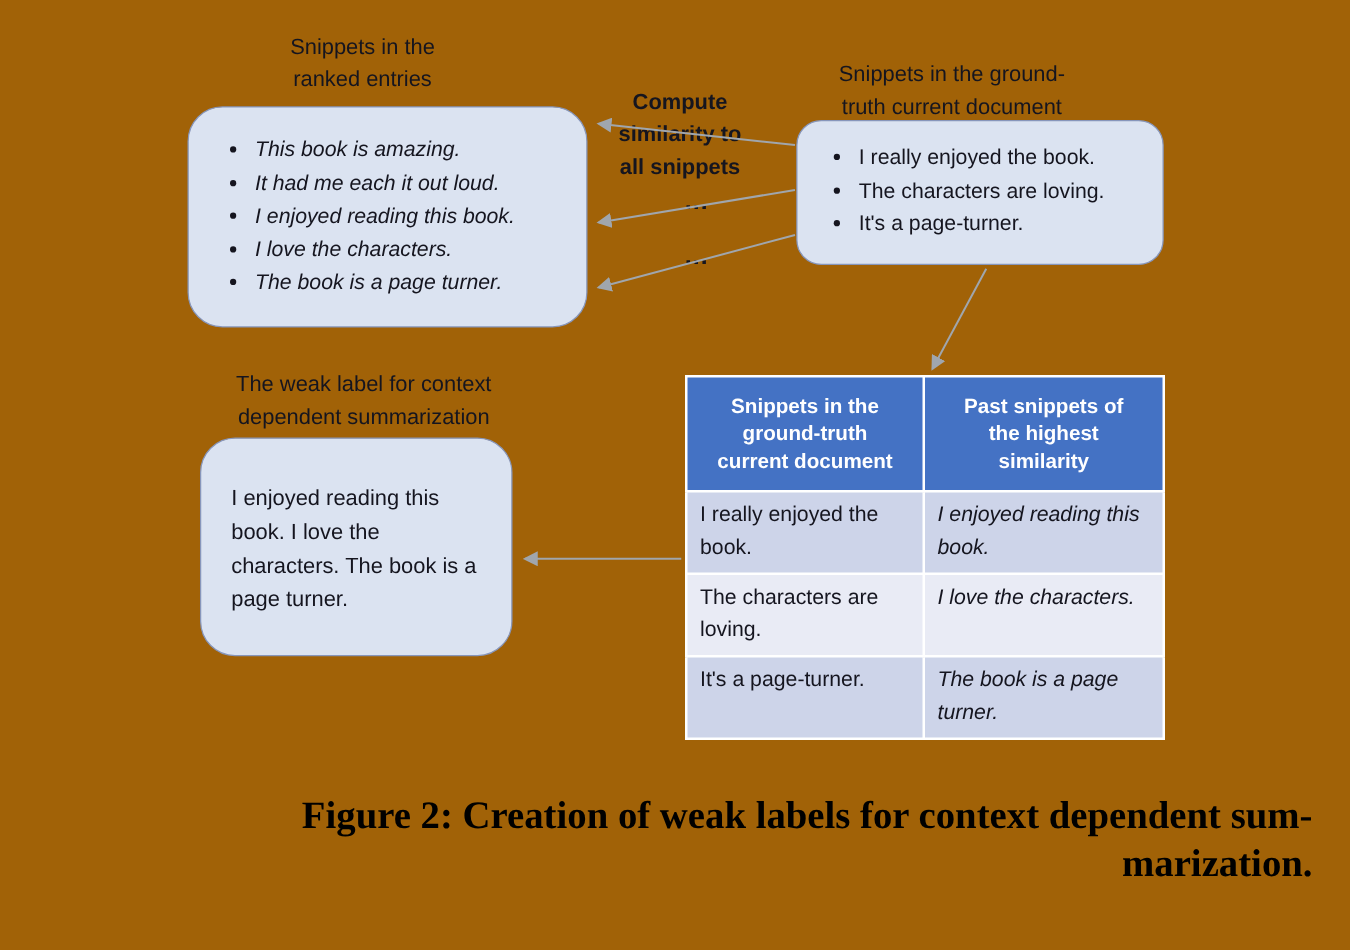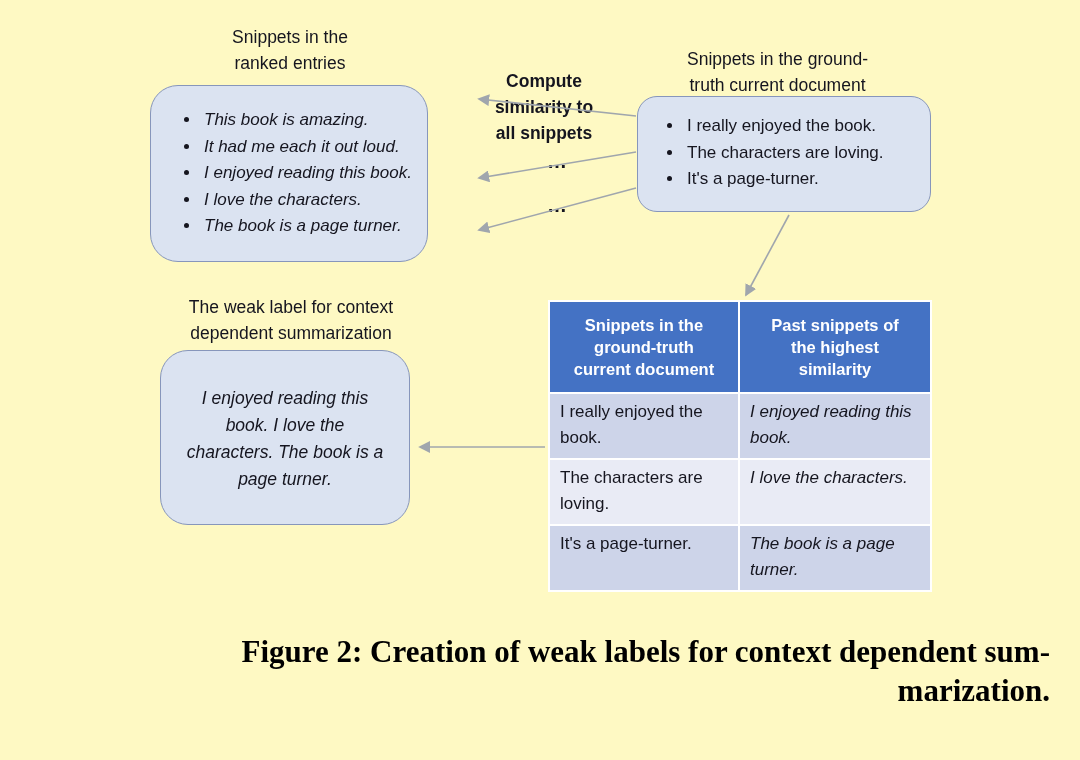--- a/index.html
+++ b/index.html
@@ -1,41 +1,41 @@
 <!DOCTYPE html>
 <html><head>
 <meta charset="utf-8">
 <style>
   * { margin:0; padding:0; box-sizing:border-box; }
   html, body { width:1080px; height:760px; background:#ffffff; }
   body { font-family:"Liberation Sans", sans-serif; color:#15151f; }
-  .canvas { position:relative; width:1080px; height:760px; overflow:hidden; background:#fef9c3; }
+  .canvas { position:relative; width:1080px; height:760px; overflow:hidden; background:#a16207; }
   .abs { position:absolute; }
   .pre { white-space:pre-line;text-align:right; }
   .center { text-align:center; }
   .bold { font-weight:700; }
 
   
   .box {
     position:absolute;
     background:#dbe3f1;
     border:1.6px solid #8796bb;
     border-radius:28px;
   }
-  .box-ranked { left:150px; top:85px; width:278px; height:177px; padding:21px 14px 0 32px; }
+  .box-ranked { left:150px; top:85px; width:320px; height:177px; padding:21px 14px 0 32px; }
   .box-gt     { left:637px; top:96px;  width:294px; height:116px; padding:16px 10px 0 28px; border-radius:20px; }
-  .box-weak   { left:160px; top:350px; width:250px; height:175px; padding:34px 24px 0 24px; font-style:italic; font-size:17.5px; line-height:27px;text-align:center; }
+  .box-weak   { left:160px; top:350px; width:250px; height:175px; padding:34px 24px 0 24px; font-size:17.5px; line-height:27px; }
 
   .bullets { list-style:disc; padding-left:18px; }
   .bullets li { font-size:17px; line-height:26.5px; padding-left:3px; }
   .italic { font-style:italic; }
 
   
   .lbl-ranked { left:160px; top:24px;  width:260px; font-size:17.5px; line-height:26px; }
-  .lbl-gt     { left:640px; top:46px;  width:275px; font-size:17.5px; line-height:26px; }
+  .lbl-gt     { left:624px; top:46px;  width:275px; font-size:17.5px; line-height:26px; }
   .lbl-weak   { left:140px; top:294px; width:302px; font-size:17.5px; line-height:26px; }
   .ann-compute { left:476px; top:68px;  width:136px; font-size:17.5px; line-height:26px; }
   .ann-pair    { left:580px; top:230px; width:364px; font-size:17.5px; line-height:26px; }
   .ann-join    { left:410px; top:406px; width:140px; font-size:17.5px; line-height:27px; }
   .ellipsis-1  { left:535px; top:150px; width:44px; font-size:20px; }
   .ellipsis-2  { left:535px; top:194px; width:44px; font-size:20px; }
 
   
   .pair-table {
     position:absolute; left:548px; top:300px; width:382px;

